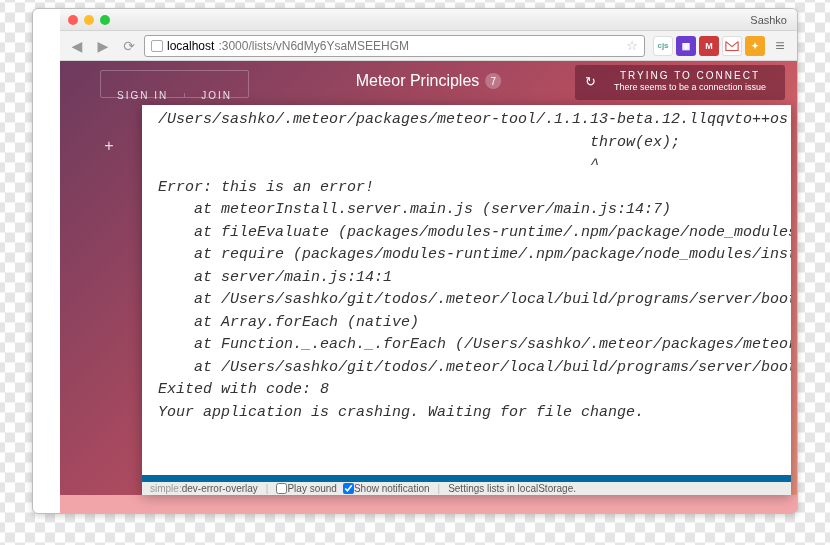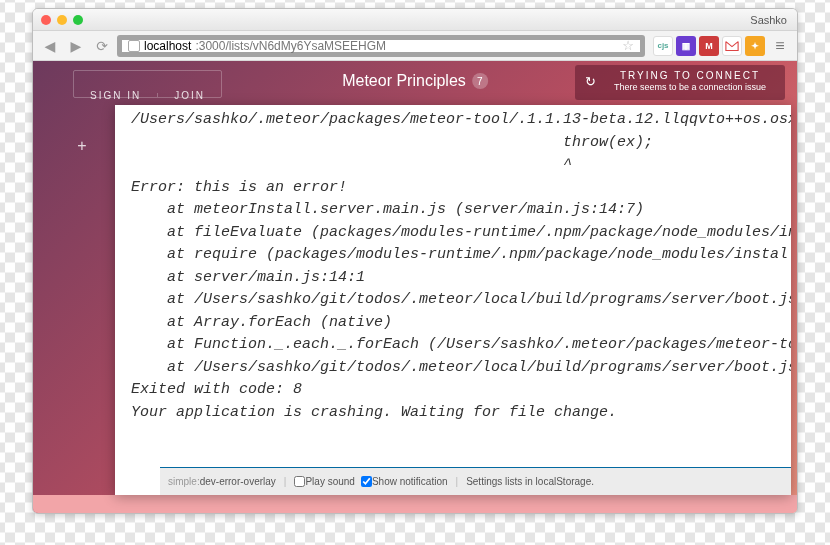--- a/index.html
+++ b/index.html
@@ -17,20 +17,21 @@
       top: 8px;
       width: 766px;
       height: 506px;
       background: #fff;
       border: 1px solid #bdbdbd;
       border-radius: 6px;
       box-shadow: 0 2px 6px rgba(0,0,0,0.18);
       overflow: hidden;
       display: flex;
       flex-direction: column;
+      padding-left: 27px;
     }
     
     .titlebar {
       height: 22px;
       background: linear-gradient(#f8f8f8,#e6e6e6);
       border-bottom: 1px solid #d3d3d3;
       display: flex;
       align-items: center;
       padding: 0 8px;
       position: relative;
@@ -97,21 +98,21 @@
     .nav-btn {
       width: 22px; height: 22px;
       display: flex; align-items:center; justify-content:center;
       color: #999;
       font-size: 14px;
     }
     .omnibox {
       flex: 1;
       height: 22px;
       background: #fff;
-      border: 5px solid #a3a3a3;
+      border: 1px solid #a3a3a3;
       border-radius: 3px;
       display: flex;
       align-items: center;
       padding: 0 6px;
       font-size: 12px;
       color: #333;
       gap: 4px;
     }
     .omnibox .page-icon {
       width: 12px; height: 12px;
@@ -230,30 +231,29 @@
       padding: 4px 16px;
       font-family: "Menlo", "Monaco", "Courier New", monospace;
       font-size: 15px;
       line-height: 1.5;
       color:#333;
       white-space: pre;
       overflow: hidden;
       font-style: italic;
     }
     .overlay-footer {
-      height: 28px;
+      height: 20px;
       background: #ececec;
-      border-top: 1px solid #0369a1;
+      border-top: 7px solid #0369a1;
       display:flex;
       align-items:center;
       padding: 0 8px;
       font-size: 10px;
       color:#555;
       gap: 6px;
-      margin-left: 45px;
     }
     .overlay-footer .pkg .scope { color:#999; }
     .overlay-footer .sep { color:#bbb; margin: 0 2px;}
     .overlay-footer label { display:flex;align-items:center;}
     .overlay-footer input[type=checkbox]{ width:11px;height:11px;}
     .pink-strip {
       position:absolute;
       left:0; right:0; bottom:0;
       height: 18px;
       background: #f2a5a8;

